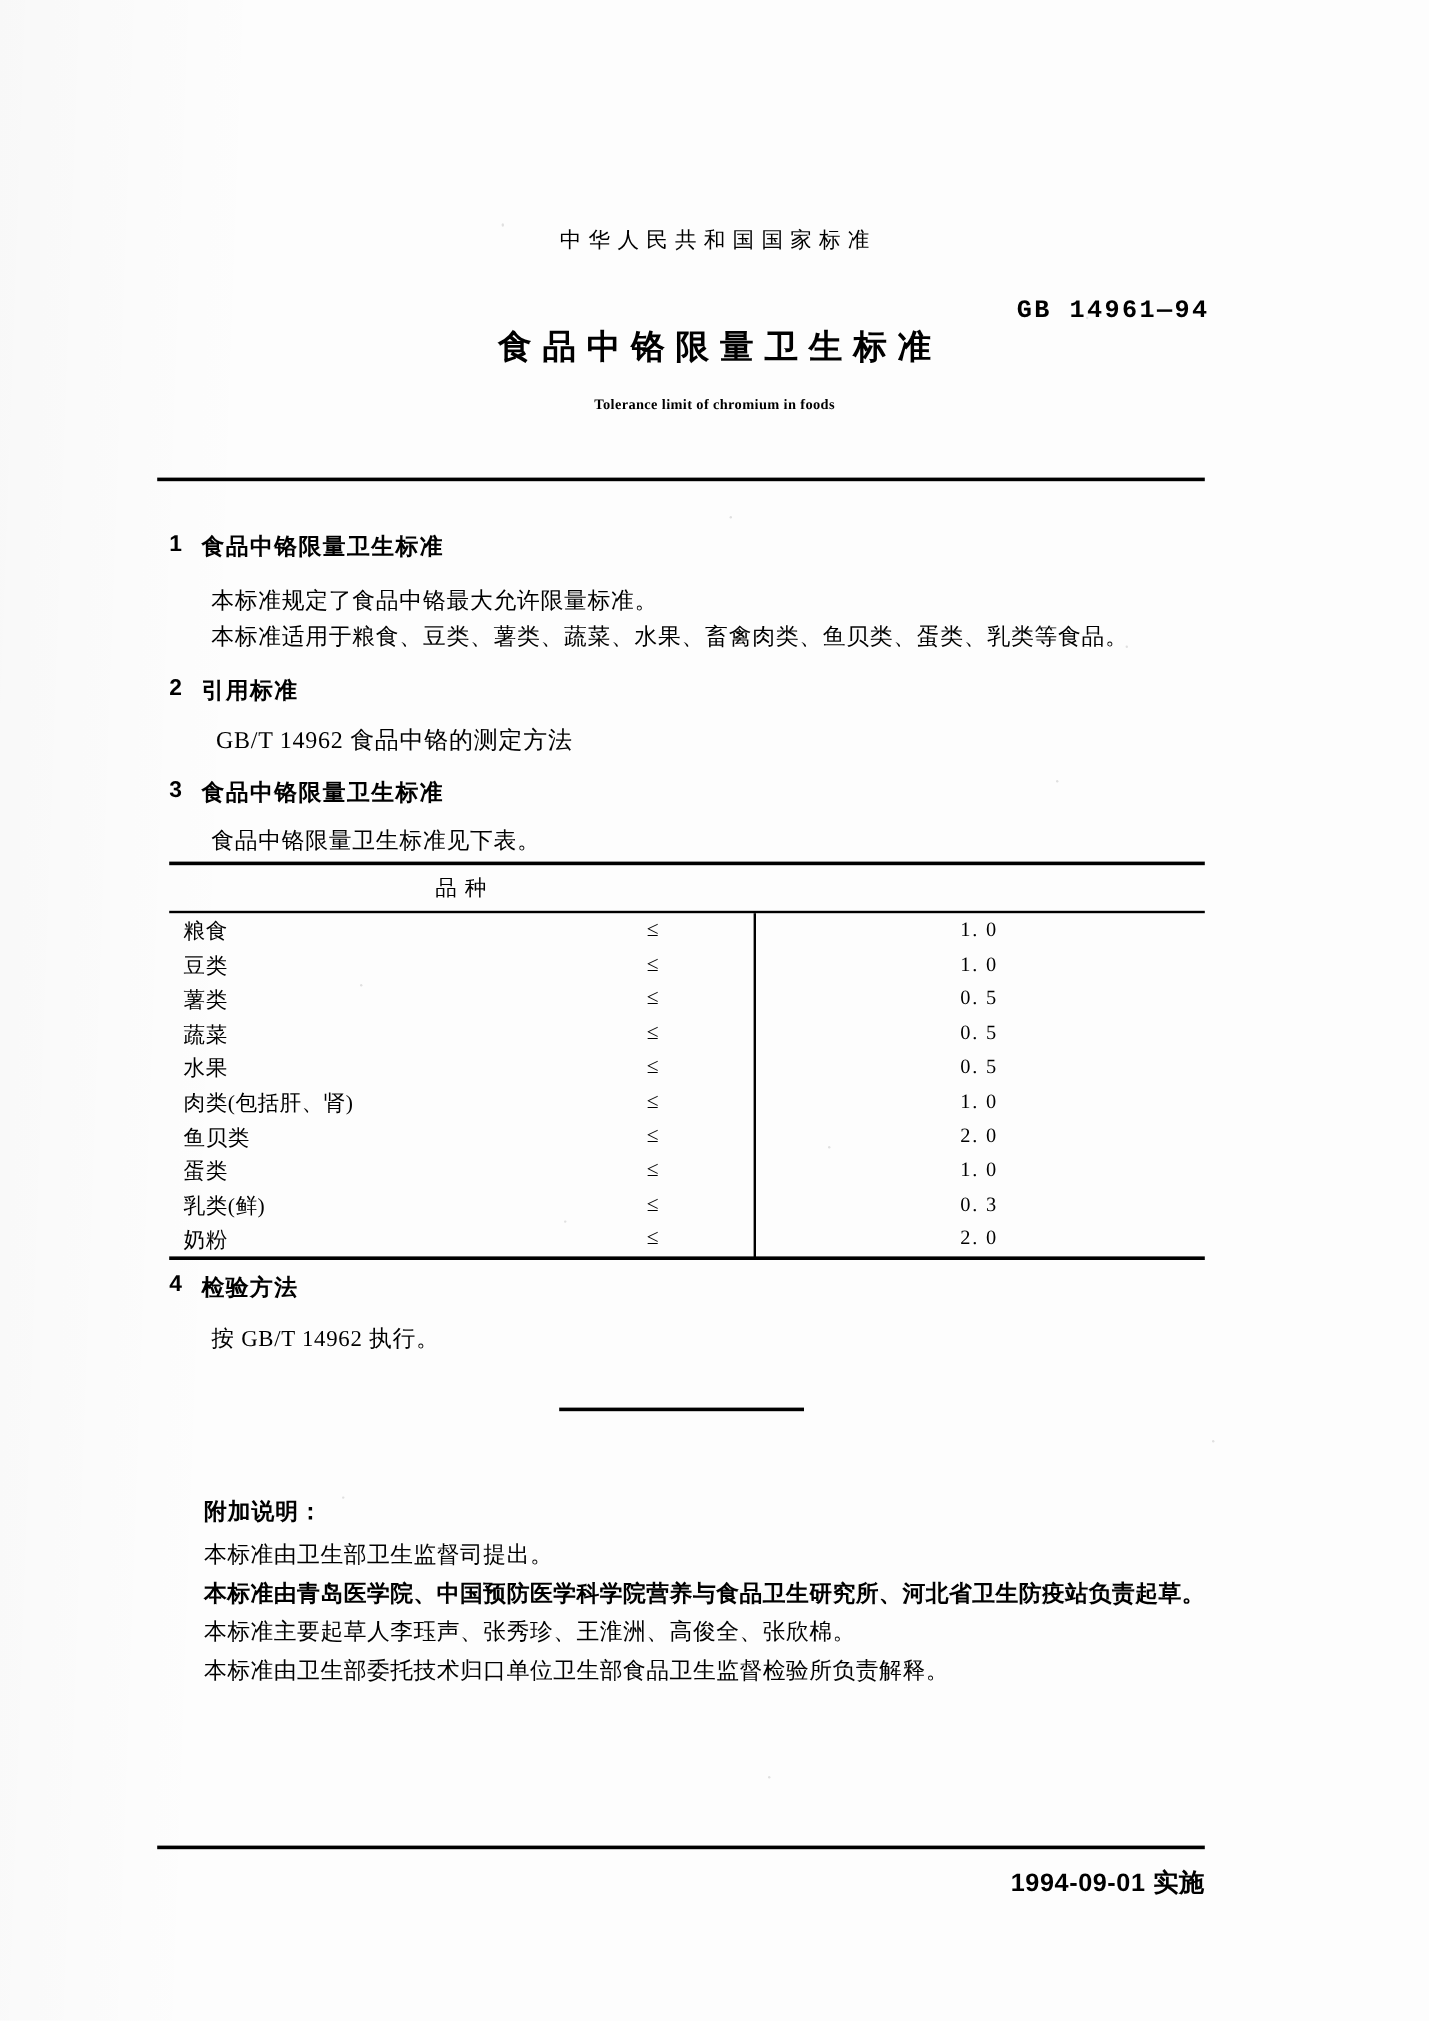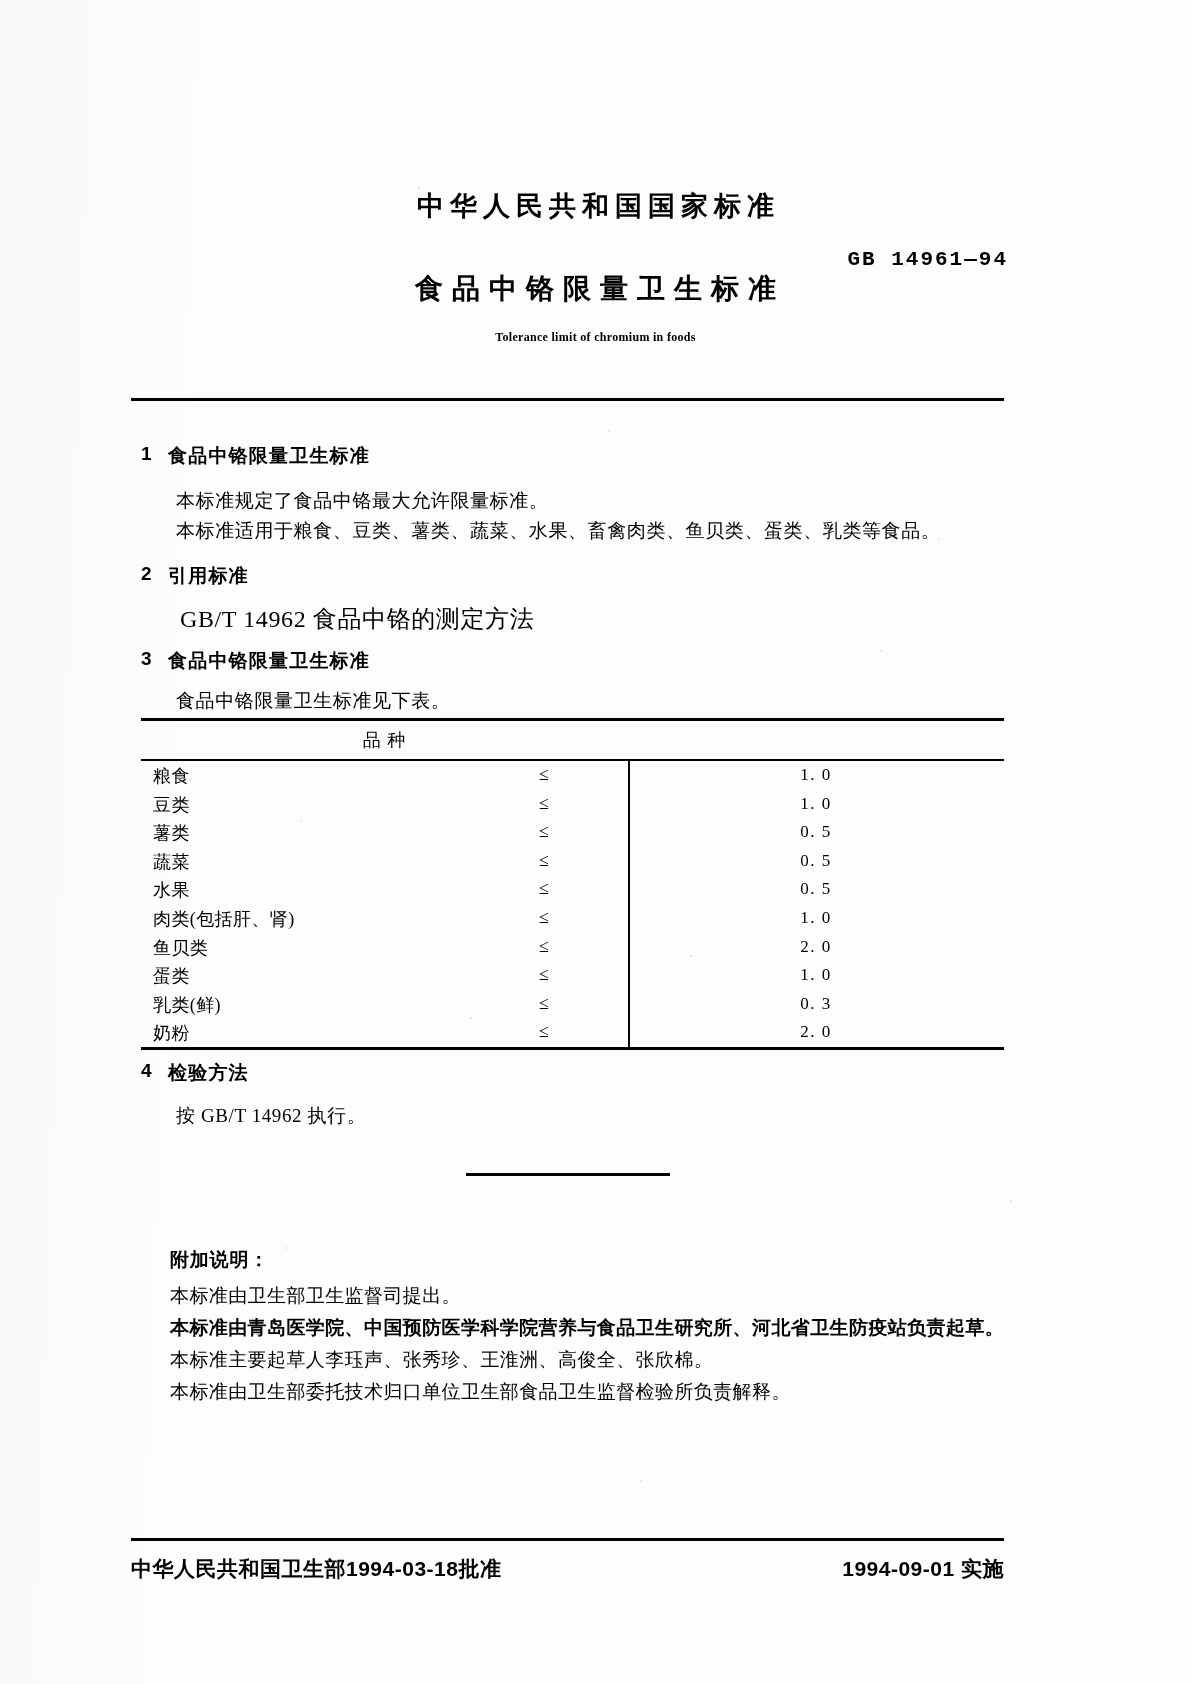--- a/index.html
+++ b/index.html
@@ -30,22 +30,22 @@
   }
 
   
   .hdr-national {
     position: absolute;
     top: 188px;
     left: 0;
     width: 1191px;
     text-align: center;
     font-family: "Liberation Sans", "DejaVu Sans", sans-serif;
-    font-weight: bold;
-    font-size: 27px;
+    font-weight: normal;
+    font-size: 18px;
     letter-spacing: 6px;
     text-indent: 6px;
   }
   .hdr-code {
     position: absolute;
     top: 248px;
     right: 183px;
     font-family: "Liberation Mono", "DejaVu Sans Mono", monospace;
     font-weight: bold;
     font-size: 21px;
@@ -280,21 +280,21 @@
   <div class="hdr-en">Tolerance limit of chromium in foods</div>
   <div class="rule-top"></div>
 
   <div class="sec-num" style="top:443px;left:141px;">1</div>
   <div class="sec-head" style="top:443px;left:168px;">食品中铬限量卫生标准</div>
   <div class="para" style="top:488px;left:176px;">本标准规定了食品中铬最大允许限量标准。</div>
   <div class="para" style="top:518px;left:176px;">本标准适用于粮食、豆类、薯类、蔬菜、水果、畜禽肉类、鱼贝类、蛋类、乳类等食品。</div>
 
   <div class="sec-num" style="top:563px;left:141px;">2</div>
   <div class="sec-head" style="top:563px;left:168px;">引用标准</div>
-  <div class="para" style="top:603px;left:180px;font-size:24px;">GB/T 14962   食品中铬的测定方法</div>
+  <div class="para" style="top:603px;left:180px;font-size:20px;">GB/T 14962   食品中铬的测定方法</div>
 
   <div class="sec-num" style="top:648px;left:141px;">3</div>
   <div class="sec-head" style="top:648px;left:168px;">食品中铬限量卫生标准</div>
   <div class="para" style="top:688px;left:176px;">食品中铬限量卫生标准见下表。</div>
 
   <div class="tbl">
     <div class="tbl-rule-thick"></div>
     <div class="tbl-head-row">
       <div class="tbl-head-cell-a">品      种</div>
     </div>
@@ -363,15 +363,14 @@
 
   <div class="mid-rule"></div>
 
   <div class="appx-title" style="top:1247px;left:170px;">附加说明：</div>
   <div class="appx-line" style="top:1283px;left:170px;">本标准由卫生部卫生监督司提出。</div>
   <div class="appx-line" style="top:1315px;left:170px;font-weight:bold;">本标准由青岛医学院、中国预防医学科学院营养与食品卫生研究所、河北省卫生防疫站负责起草。</div>
   <div class="appx-line" style="top:1347px;left:170px;">本标准主要起草人李珏声、张秀珍、王淮洲、高俊全、张欣棉。</div>
   <div class="appx-line" style="top:1379px;left:170px;">本标准由卫生部委托技术归口单位卫生部食品卫生监督检验所负责解释。</div>
 
   <div class="rule-bottom"></div>
-  <div class="ftr-left">中华人民共和国卫生部1994-03-18批准</div>
   <div class="ftr-right">1994-09-01 实施</div>
 </div>
 
 </body></html>

